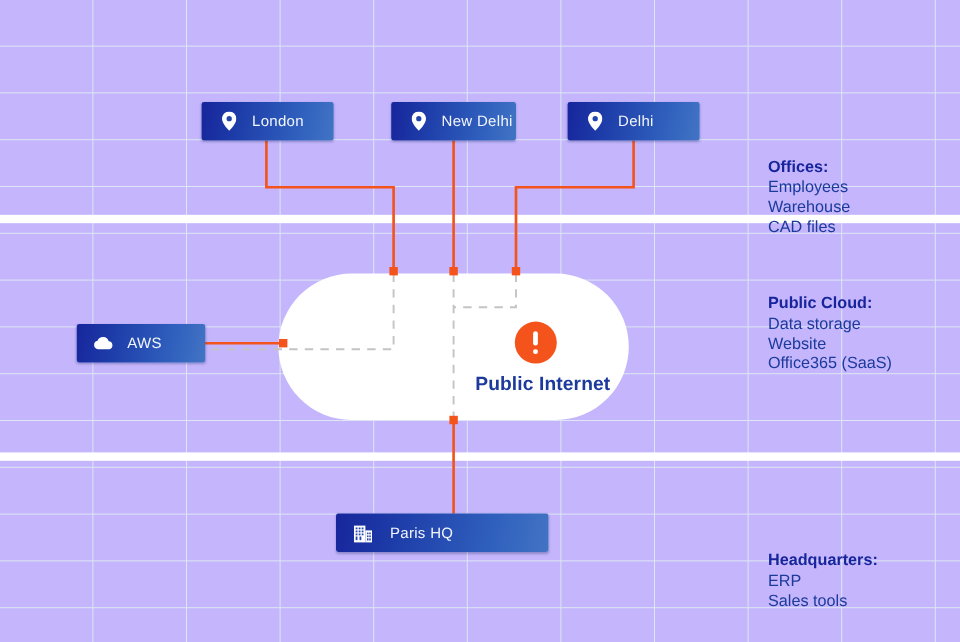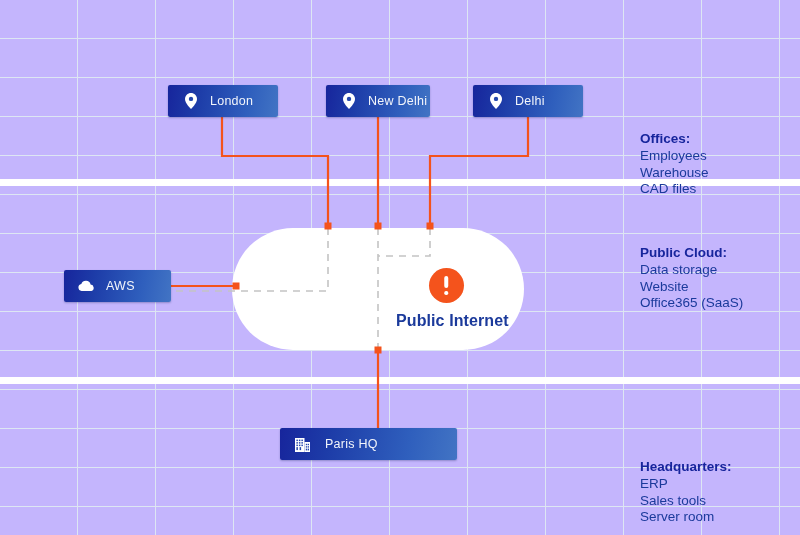--- a/index.html
+++ b/index.html
@@ -291,16 +291,15 @@
     <div class="lg-title">Public Cloud:</div>
     <div class="lg-item">Data storage</div>
     <div class="lg-item">Website</div>
     <div class="lg-item">Office365 (SaaS)</div>
   </div>
 
   <div class="legend" id="legend-headquarters">
     <div class="lg-title">Headquarters:</div>
     <div class="lg-item">ERP</div>
     <div class="lg-item">Sales tools</div>
-    <div class="lg-item">Server room</div>
   </div>
 
 </div>
 
 </body></html>

